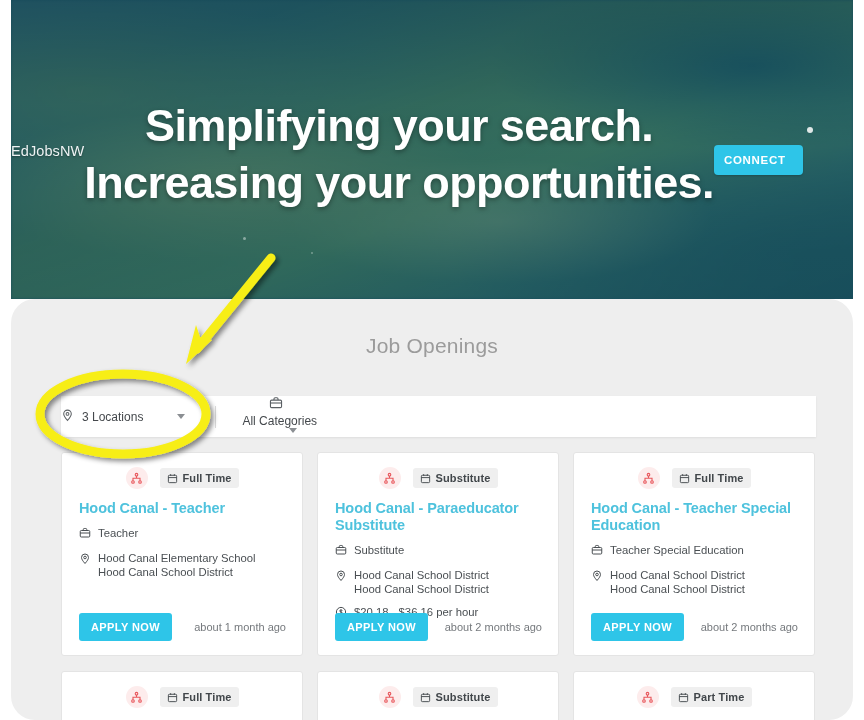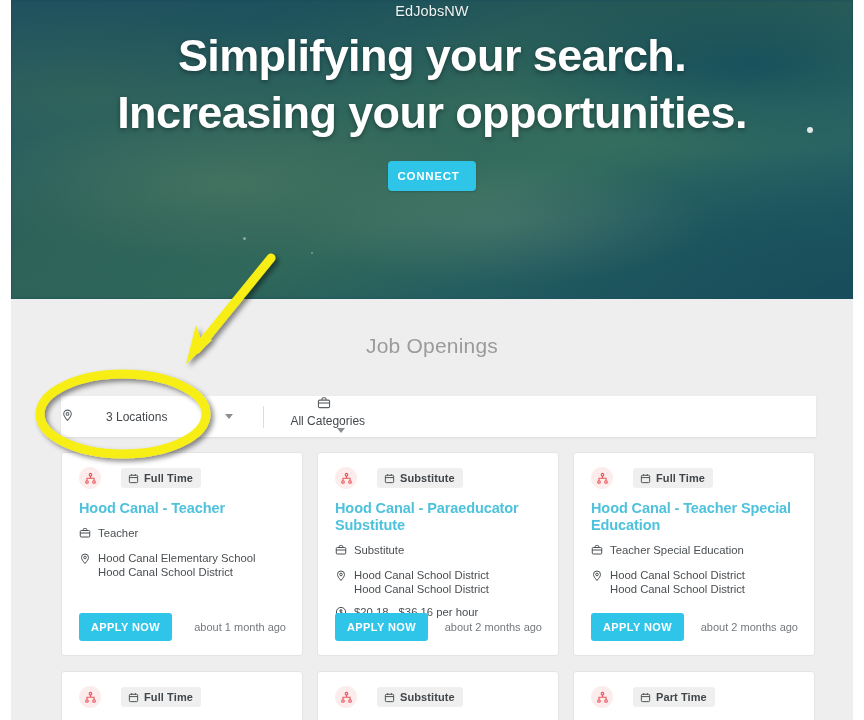--- a/index.html
+++ b/index.html
@@ -38,21 +38,21 @@
     position: absolute; inset: 0;
     background: linear-gradient(180deg, rgba(14,58,72,.40) 0%, rgba(16,62,72,.18) 35%, rgba(14,58,70,.30) 100%);
   }
   .hero-speck {
     position: absolute;
     border-radius: 50%;
     background: rgba(255,255,255,.85);
   }
   .hero-inner {
     position: absolute; inset: 0;
-    display: flex; flex-direction: column; align-items: center;
+    display: flex; flex-direction: row; align-items: center;
   }
   .brand {
     margin-top: 3px;
     font-size: 14.5px;
     color: #eef3f4;
     letter-spacing: .1px;
     text-shadow: 0 1px 2px rgba(0,0,0,.35);
   }
   .headline {
     margin-top: 8px;
@@ -79,20 +79,21 @@
     cursor: pointer;
     box-shadow: 0 1px 2px rgba(0,0,0,.18);
   }
 
   
   .jobs-section {
     position: absolute;
     left: 11px; top: 299px;
     width: 842px; height: 421px;
     background: #eeeeee;
+    border-radius: 24px;
   }
   .jobs-title {
     text-align: center;
     color: #9b9b9b;
     font-size: 21px;
     font-weight: normal;
     letter-spacing: .2px;
     padding-top: 35px;
   }
 
@@ -129,21 +130,21 @@
     color: #44484c;
     margin-left: 8px;
   }
   .caret {
     width: 0; height: 0;
     border-left: 4.5px solid transparent;
     border-right: 4.5px solid transparent;
     border-top: 5px solid #8b8f93;
     margin-left: 34px;
   }
-  .filter-loc { margin-right: 0; gap: 24px; }
+  .filter-loc { margin-right: 0; }
   .filter-div {
     width: 1px; height: 22px;
     background: #dcdcdc;
     margin: 0 18px 0 30px;
   }
   .filter-cat { margin-right: 18px; flex-direction: column; }
 
   
   .card-grid {
     position: absolute;
@@ -156,21 +157,21 @@
   .card {
     background: #ffffff;
     border: 1px solid #e4e4e4;
     border-radius: 3px;
     padding: 14px 16px 14px 17px;
     height: 204px;
     position: relative;
     display: flex;
     flex-direction: column;
   }
-  .card-tags { display: flex; align-items: center; gap: 20px; }
+  .card-tags { display: flex; align-items: center; gap: 12px; justify-content: center; }
   .org-badge {
     width: 22px; height: 22px;
     border-radius: 50%;
     background: #fdecec;
     display: flex; align-items: center; justify-content: center;
     flex: none;
   }
   .type-chip {
     display: inline-flex; align-items: center; gap: 5px;
     background: #efefef;

